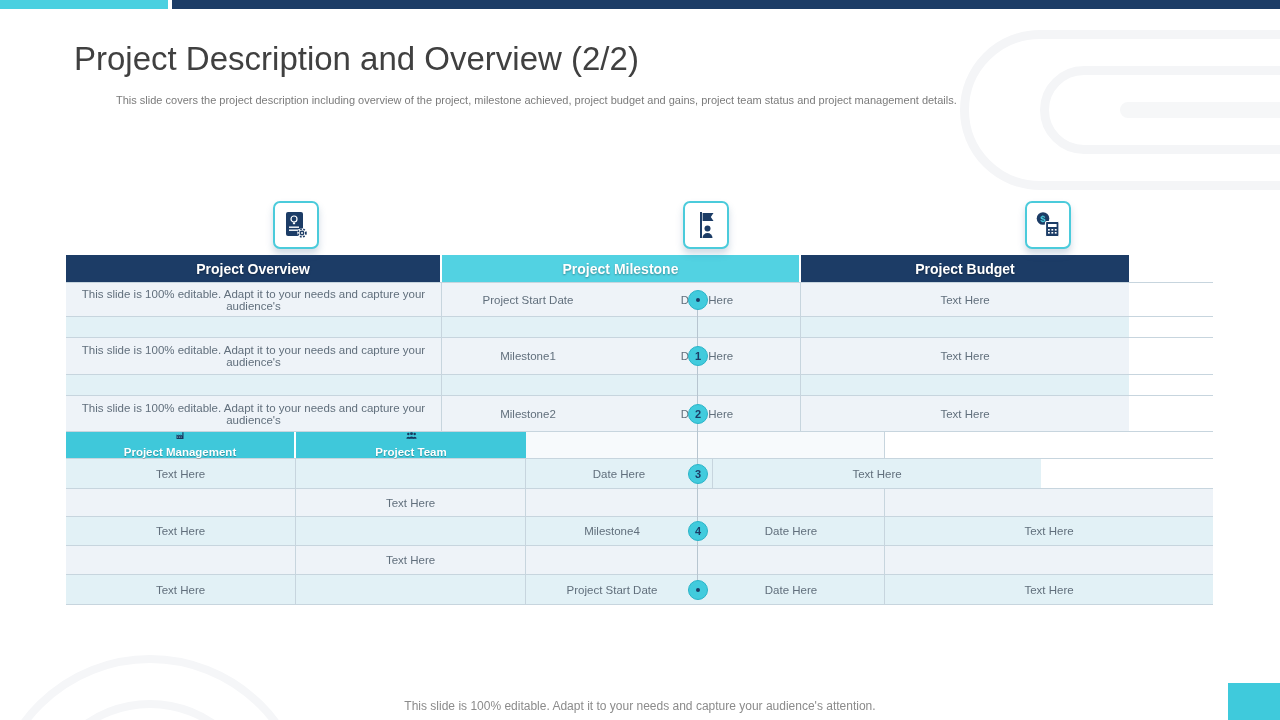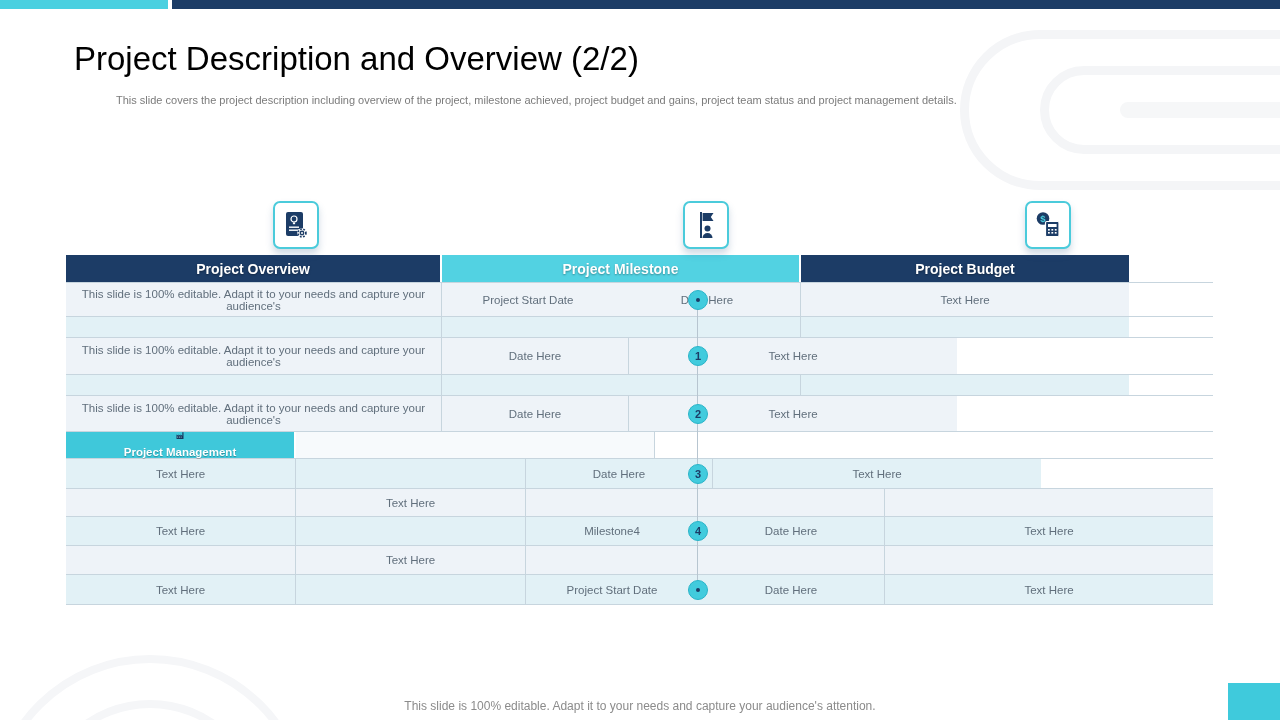--- a/index.html
+++ b/index.html
@@ -23,21 +23,21 @@
   .topbar-cyan{position:absolute;left:0;top:0;width:168px;height:9px;background:var(--cyan);}
   .topbar-navy{position:absolute;left:172px;top:0;width:1108px;height:9px;background:var(--navy);}
   
   .deco{position:absolute;background:transparent;z-index:0;}
   .st1{top:30px;right:-110px;width:430px;height:160px;border:9px solid #f4f5f7;border-radius:100px;}
   .st2{top:66px;right:-110px;width:350px;height:88px;border:9px solid #f4f5f7;border-radius:60px;}
   .st3{top:102px;right:-110px;width:270px;height:16px;border:8px solid #f6f7f8;border-radius:10px;}
   .ci1{left:-10px;top:655px;width:320px;height:320px;border:8px solid #f5f6f8;border-radius:50%;}
   .ci2{left:35px;top:700px;width:230px;height:230px;border:8px solid #f5f6f8;border-radius:50%;}
   
-  .title{position:absolute;left:74px;top:40px;font-size:33px;font-weight:400;color:#000000;letter-spacing:0;z-index:2;}
+  .title{position:absolute;left:74px;top:40px;font-size:33px;font-weight:400;color:#404040;letter-spacing:0;z-index:2;}
   .subtitle{position:absolute;left:74px;top:94px;font-size:11px;color:#7b7b7b;z-index:2;margin-left:42px;}
   
   .icon-box{
     position:absolute;top:201px;width:46px;height:48px;background:#fff;
     border:2px solid #4bcbdb;border-radius:7px;display:flex;align-items:center;justify-content:center;
     box-shadow:0 5px 7px rgba(70,110,150,.25);z-index:3;
   }
   .ib1{left:273px;} .ib2{left:683px;} .ib3{left:1025px;}
   
   .tbl{position:absolute;left:66px;top:255px;width:1147px;z-index:2;}
@@ -146,51 +146,66 @@
 
     <div class="row bg-b" style="height:21px">
       <div class="cell w-ov br"></div>
       <div class="cell w-ml"></div>
       <div class="cell w-md br"></div>
       <div class="cell w-bg"></div>
     </div>
 
     <div class="row bg-a" style="height:37px">
       <div class="cell w-ov br">This slide is 100% editable. Adapt it to your needs and capture your audience's</div>
+      <div class="cell w-ml">Milestone1</div>
       <div class="cell w-md br">Date Here</div>
       <div class="cell w-bg">Text Here</div>
       <span class="marker">1</span>
     </div>
 
     <div class="row bg-b" style="height:21px">
       <div class="cell w-ov br"></div>
       <div class="cell w-ml"></div>
       <div class="cell w-md br"></div>
       <div class="cell w-bg"></div>
     </div>
 
     <div class="row bg-a" style="height:36px">
       <div class="cell w-ov br">This slide is 100% editable. Adapt it to your needs and capture your audience's</div>
+      <div class="cell w-ml">Milestone2</div>
       <div class="cell w-md br">Date Here</div>
       <div class="cell w-bg">Text Here</div>
       <span class="marker">2</span>
     </div>
 
     <div class="row" style="height:27px">
       <div class="cell sub sub-cyan w-half wsep">
         <svg width="14" height="12" viewBox="0 0 14 12">
           <path d="M1 12 V4.2 L4.4 6.6 V4.2 L7.8 6.6 V4.2 L11 6.6 V0.5 H13 V12 Z" fill="#17375e"></path>
           <g fill="#bfeef5">
               <rect x="2.2" y="8" width="1.6" height="1.4"></rect>
               <rect x="5.2" y="8" width="1.6" height="1.4"></rect>
               <rect x="8.2" y="8" width="1.6" height="1.4"></rect>
             </g>
         </svg>
         <span>Project Management</span>
       </div>
+      <div class="cell sub sub-cyan w-half">
+        <svg width="17" height="11" viewBox="0 0 17 11">
+          <g fill="#17375e">
+            <circle cx="3.5" cy="3.2" r="1.9"></circle>
+              <circle cx="13.5" cy="3.2" r="1.9"></circle>
+            <path d="M0.5 10.5 a3 3 0 0 1 6 0 Z"></path>
+              <path d="M10.5 10.5 a3 3 0 0 1 6 0 Z"></path>
+            <circle cx="8.5" cy="2.6" r="2.3"></circle>
+              <path d="M4.9 10.8 a3.6 3.6 0 0 1 7.2 0 Z"></path>
+          </g>
+        </svg>
+        <span>Project Team</span>
+      </div>
       <div class="cell sub-mid w-ml"></div>
       <div class="cell sub-mid w-md br"></div>
     </div>
 
     <div class="row bg-b" style="height:30px">
       <div class="cell w-half br">Text Here</div>
       <div class="cell w-half br"></div>
       <div class="cell w-md br">Date Here</div>
       <div class="cell w-bg">Text Here</div>
       <span class="marker">3</span>

